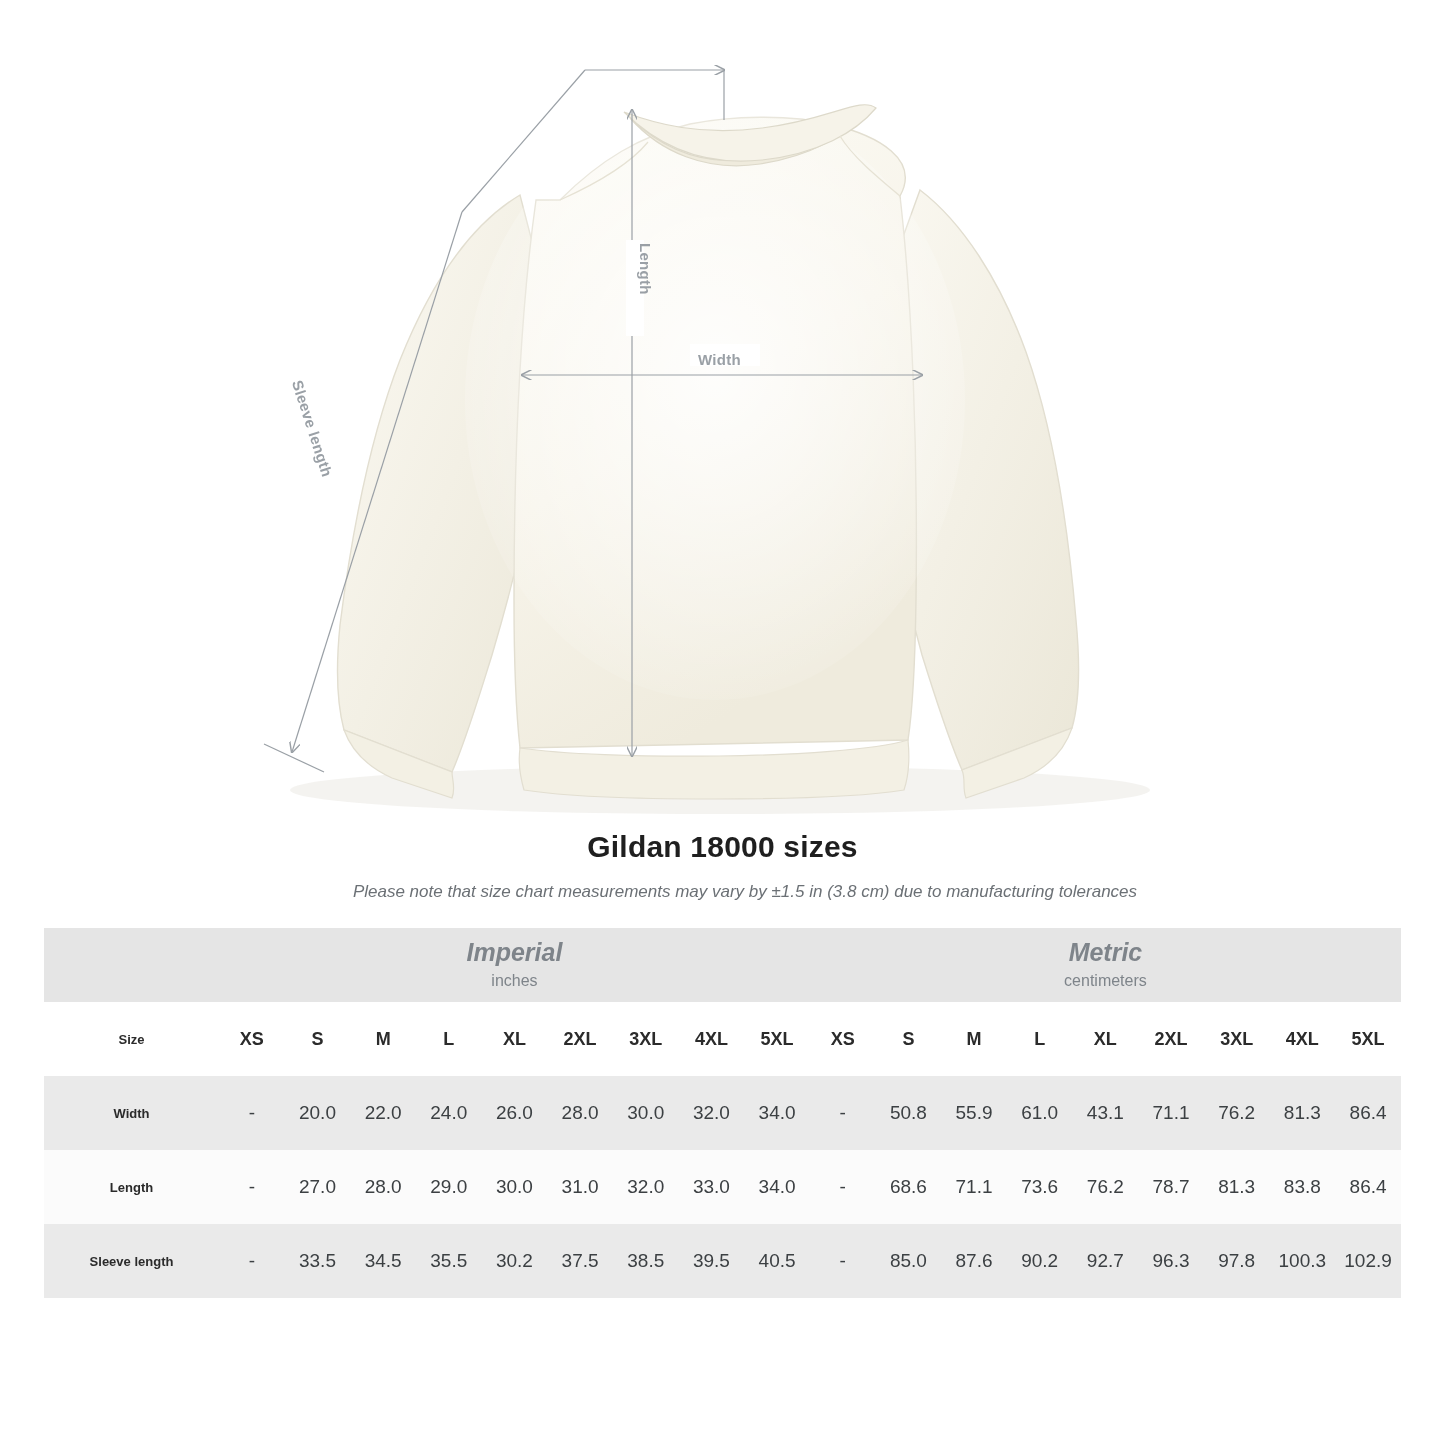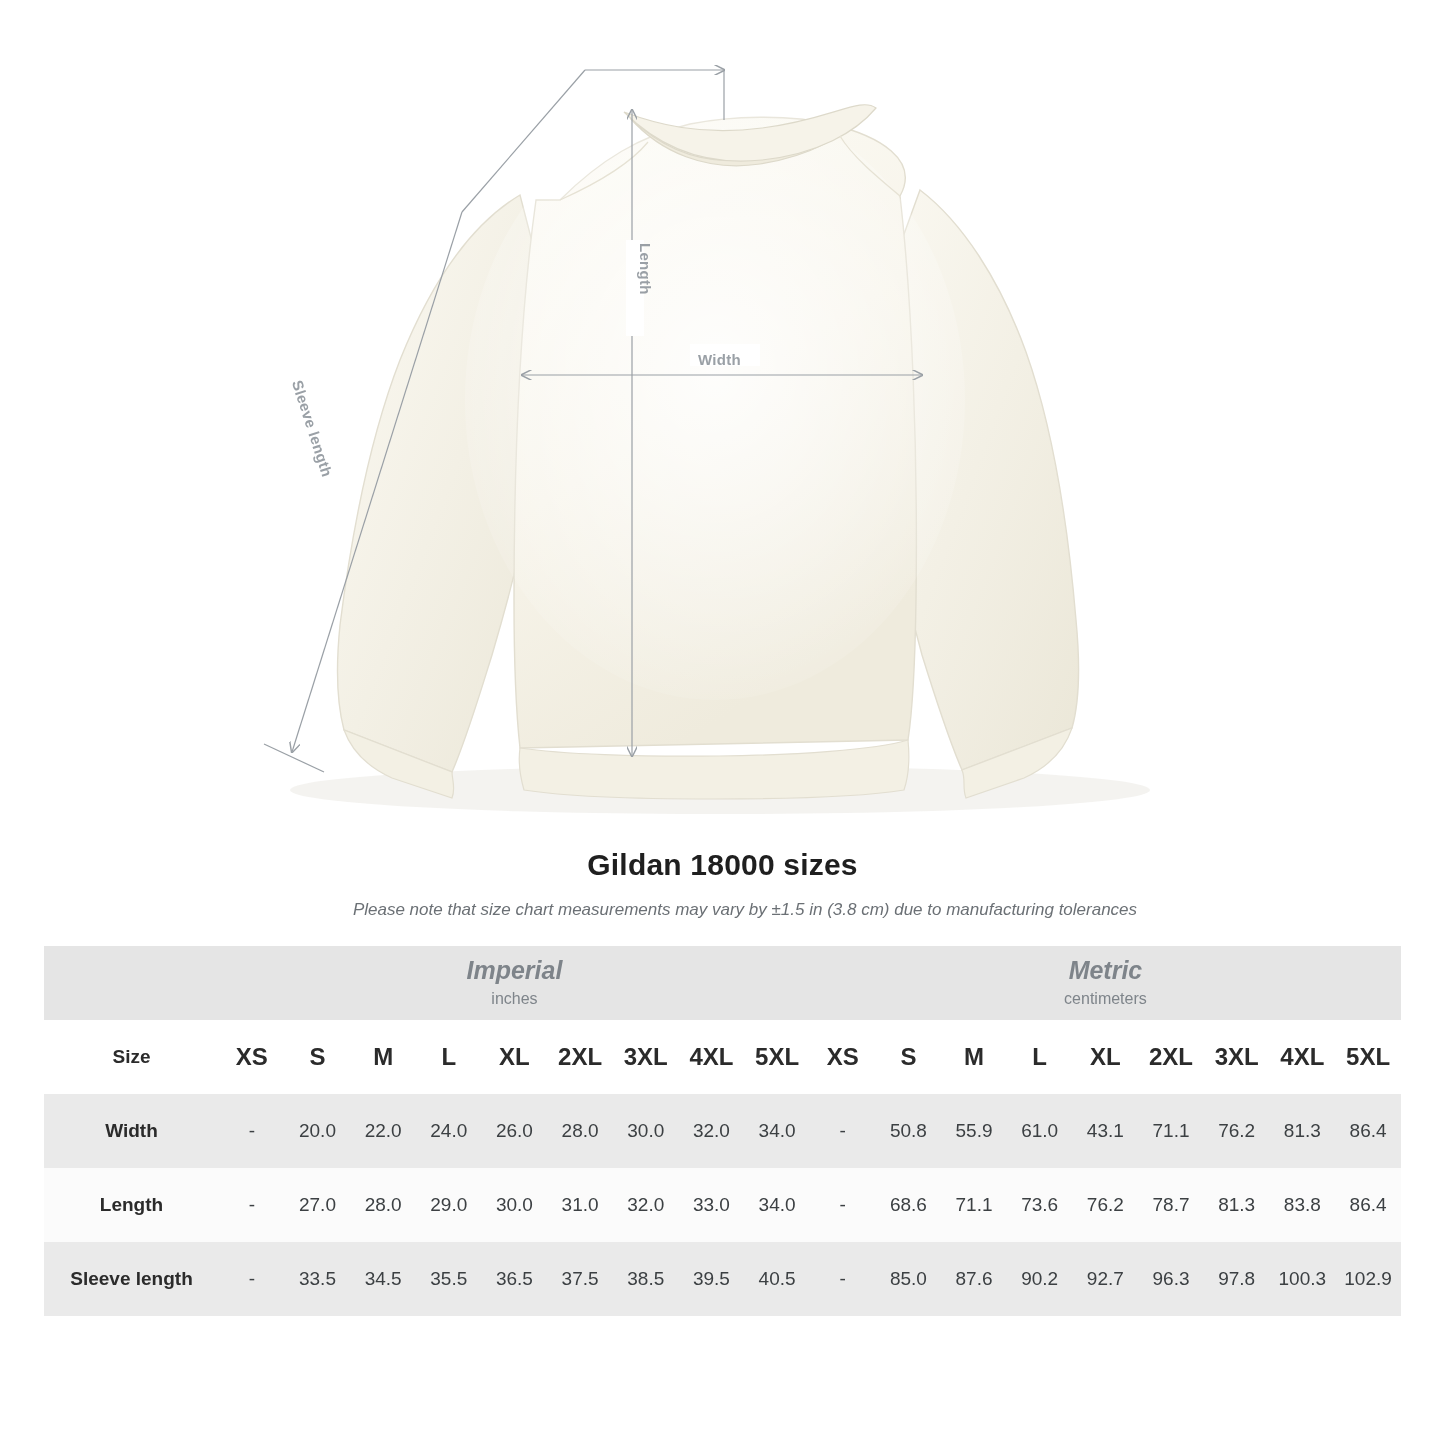--- a/index.html
+++ b/index.html
@@ -53,21 +53,20 @@
     left: 305px;
     top: 378px;
     transform: rotate(72deg);
     transform-origin: left top;
     white-space: nowrap;
   }
 
   
   .title-block {
     text-align: center;
-    margin-top: 18px;
   }
   .chart-title {
     font-size: 30px;
     font-weight: bold;
     color: #1f1f1f;
     letter-spacing: 0.2px;
   }
   .chart-note {
     margin-top: 18px;
     font-size: 17px;
@@ -107,27 +106,27 @@
     line-height: 1.25;
   }
   .unit-sub {
     font-size: 16px;
     color: #7e848a;
     line-height: 1.5;
   }
   tr.head-row td {
     background: #ffffff;
     font-weight: bold;
-    font-size: 24px;
+    font-size: 18px;
     color: #2b2b2b;
   }
   tr.head-row td.rowhead,
   tr.data-row td.rowhead {
     font-weight: bold;
-    font-size: 19px;
+    font-size: 13px;
     color: #2b2b2b;
   }
   tr.band-a td { background: #eaeaea; }
   tr.band-b td { background: #fbfbfb; }
   td.col-first { width: 175px; }
   td.cell { width: 65px; }
 </style>
 </head>
 <body>
 
@@ -298,21 +297,21 @@
           <td class="cell">83.8</td>
           <td class="cell">86.4</td>
         </tr>
 
         <tr class="data-row band-a">
           <td class="col-first rowhead">Sleeve length</td>
           <td class="cell">-</td>
           <td class="cell">33.5</td>
           <td class="cell">34.5</td>
           <td class="cell">35.5</td>
-          <td class="cell">36.5</td>
+          <td class="cell">30.2</td>
           <td class="cell">37.5</td>
           <td class="cell">38.5</td>
           <td class="cell">39.5</td>
           <td class="cell">40.5</td>
           <td class="cell">-</td>
           <td class="cell">85.0</td>
           <td class="cell">87.6</td>
           <td class="cell">90.2</td>
           <td class="cell">92.7</td>
           <td class="cell">96.3</td>

